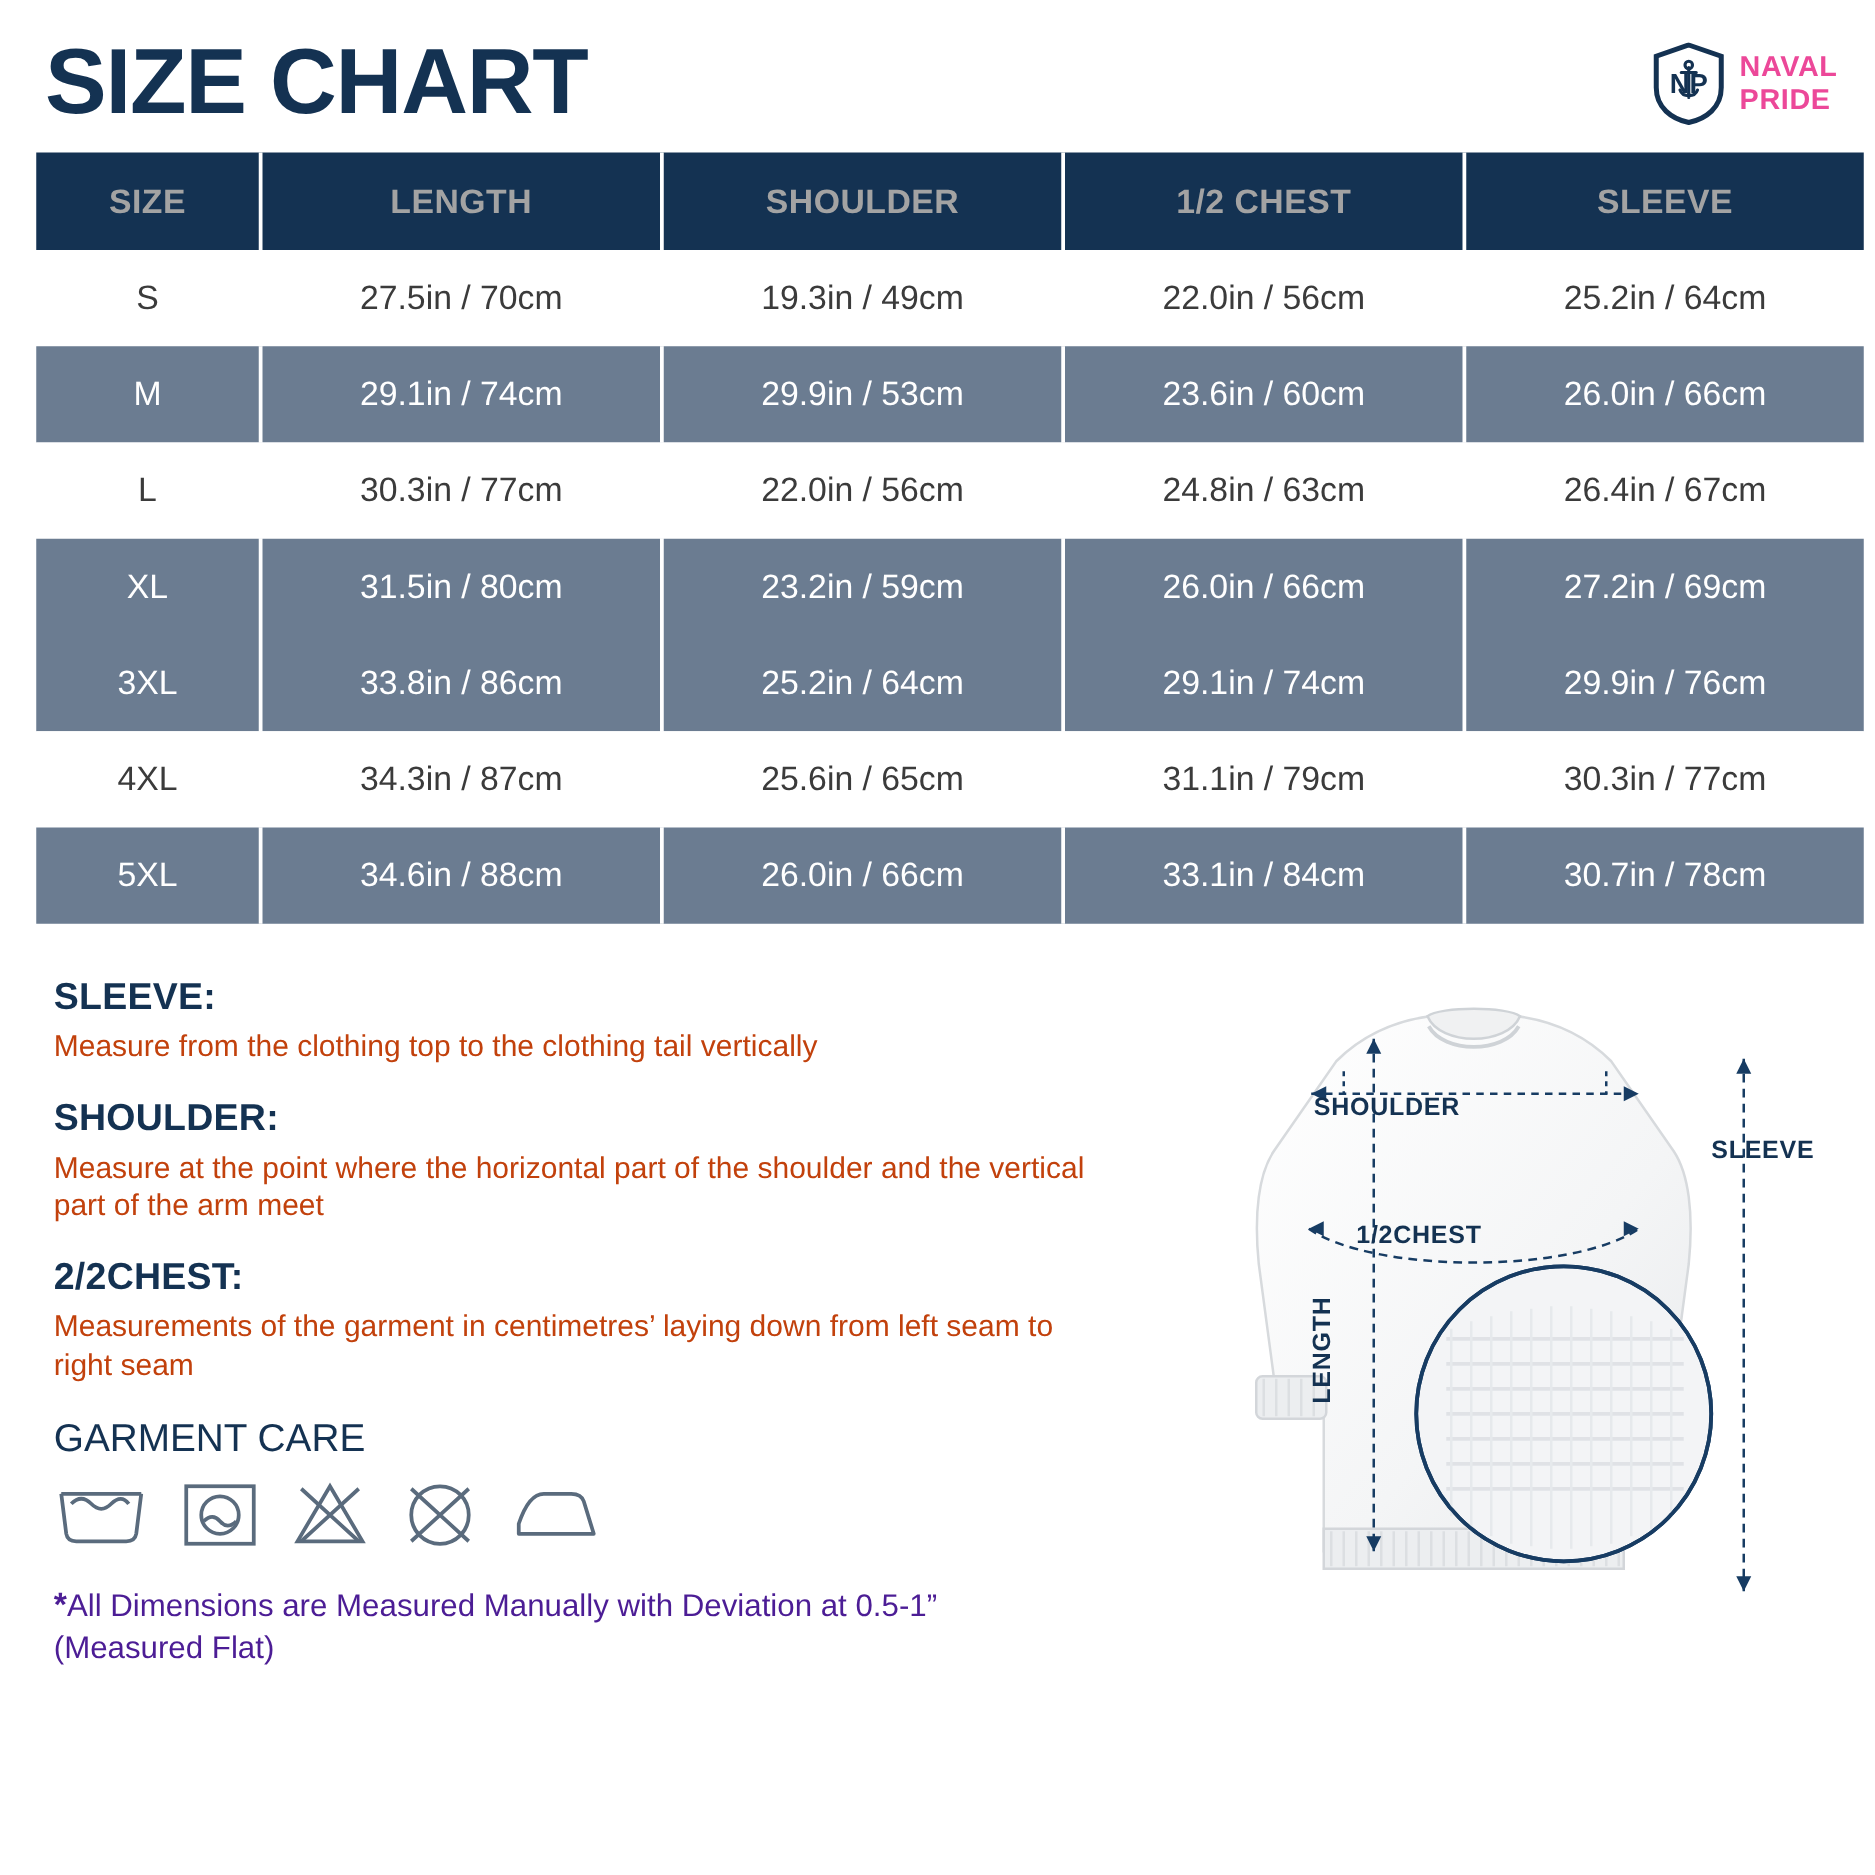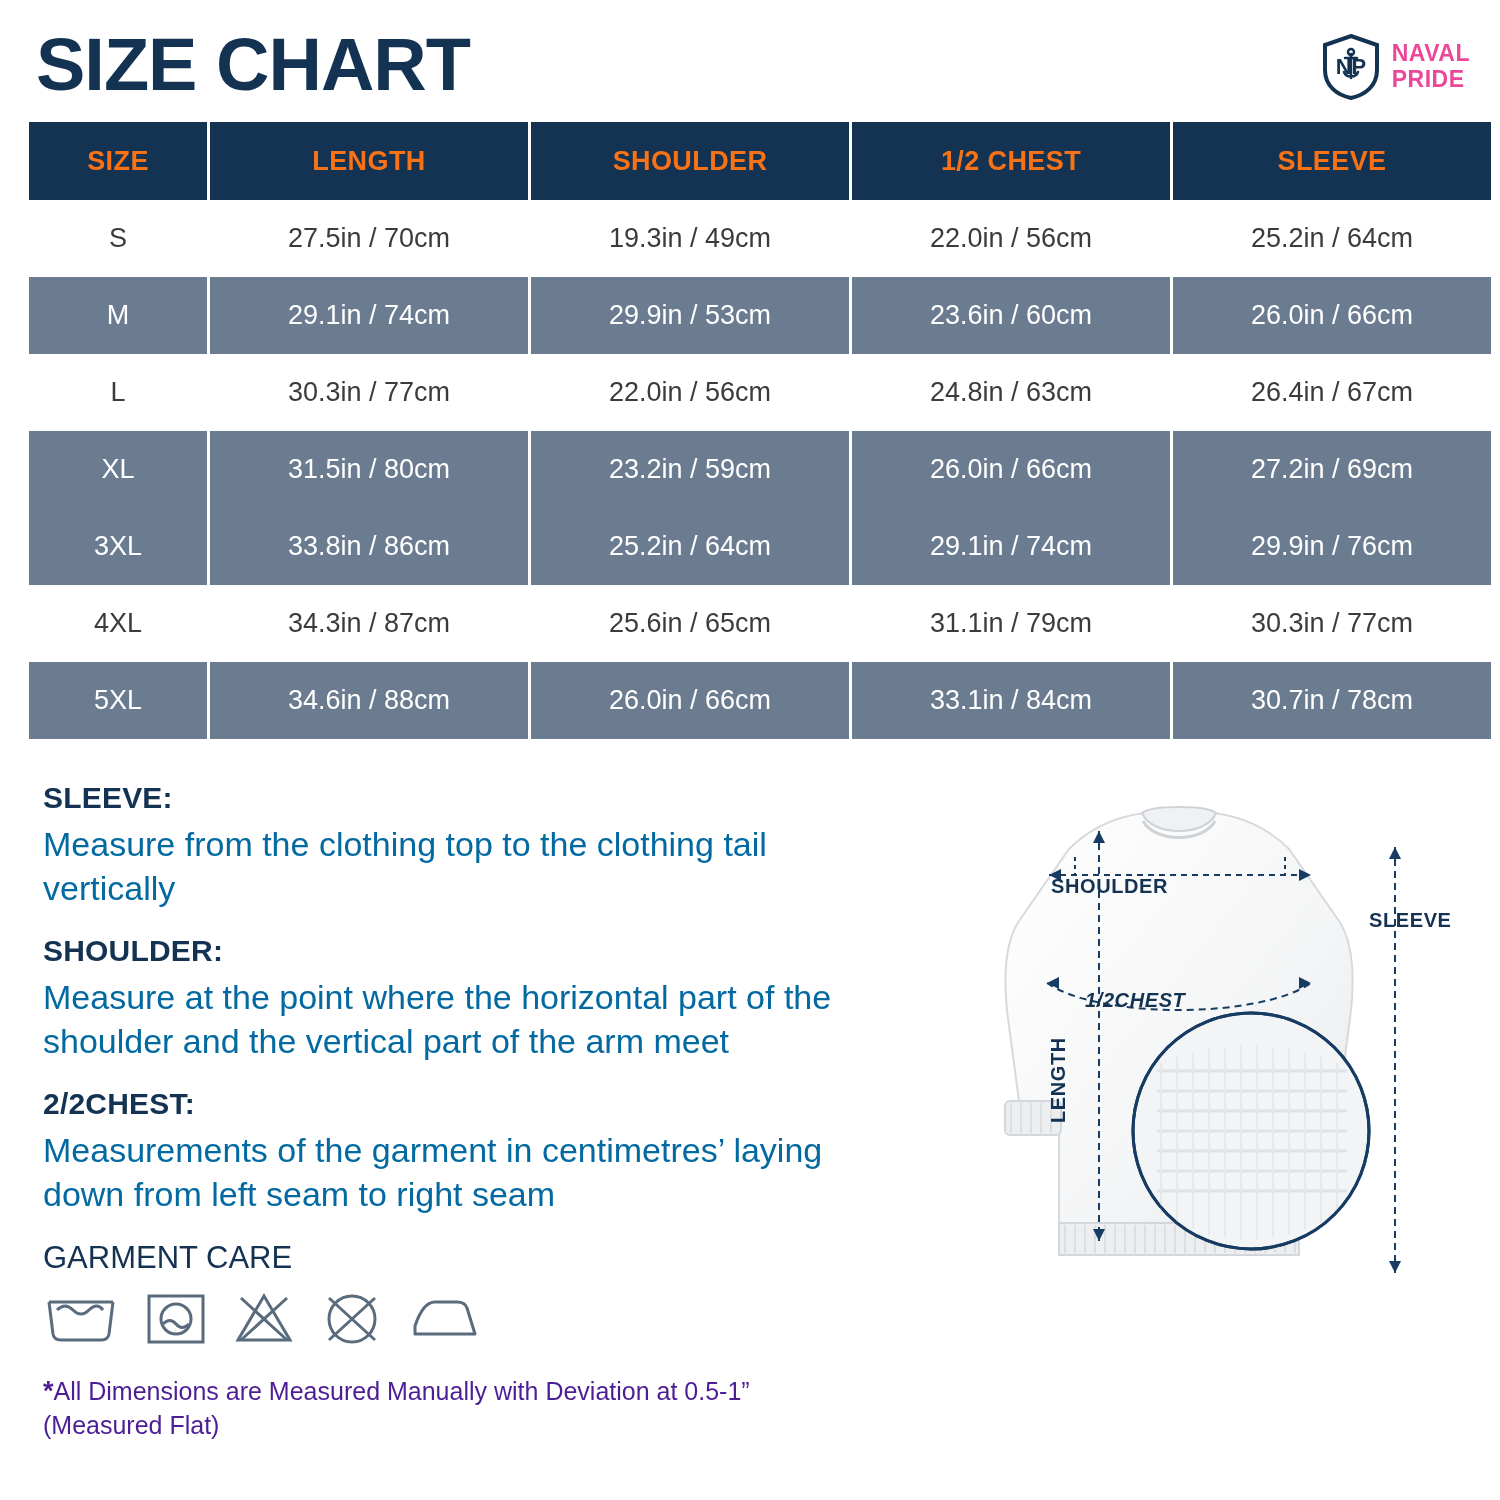--- a/index.html
+++ b/index.html
@@ -62,21 +62,21 @@
 
   
   table.size-table {
     width: 1442px;
     margin: 0 29px;
     border-collapse: collapse;
     table-layout: fixed;
   }
   table.size-table th {
     background: #143252;
-    color: #f97316;
+    color: #a3a3a3;
     font-size: 27px;
     font-weight: bold;
     height: 76px;
     text-align: center;
     letter-spacing: 0.4px;
     border-right: 3px solid #ffffff;
   }
   table.size-table th:last-child { border-right: none; }
   table.size-table td {
     font-size: 27px;
@@ -109,22 +109,22 @@
     box-sizing: border-box;
   }
   .note-title {
     font-size: 30px;
     font-weight: bold;
     color: #143252;
     margin: 0 0 8px 0;
     letter-spacing: 0.2px;
   }
   .note-body {
-    font-size: 34px;
-    color: #0369a1;
+    font-size: 24px;
+    color: #c2410c;
     line-height: 1.28;
     margin: 0 0 24px 0;
     max-width: 830px;
   }
   .care-title {
     font-size: 31px;
     font-weight: normal;
     color: #143252;
     margin: 10px 0 14px 0;
   }
@@ -156,21 +156,21 @@
   }
   .garment svg { display: block; }
   .lbl {
     position: absolute;
     font-size: 20px;
     font-weight: bold;
     color: #143252;
     letter-spacing: 0.6px;
   }
   .lbl-shoulder { left: 152px; top: 104px; }
-  .lbl-chest { left: 186px; top: 218px; font-style: italic; }
+  .lbl-chest { left: 186px; top: 206px; }
   .lbl-sleeve { left: 470px; top: 138px; }
   .lbl-length {
     left: 148px;
     top: 352px;
     transform: rotate(-90deg);
     transform-origin: left top;
   }
 </style>
 </head>
 <body>

